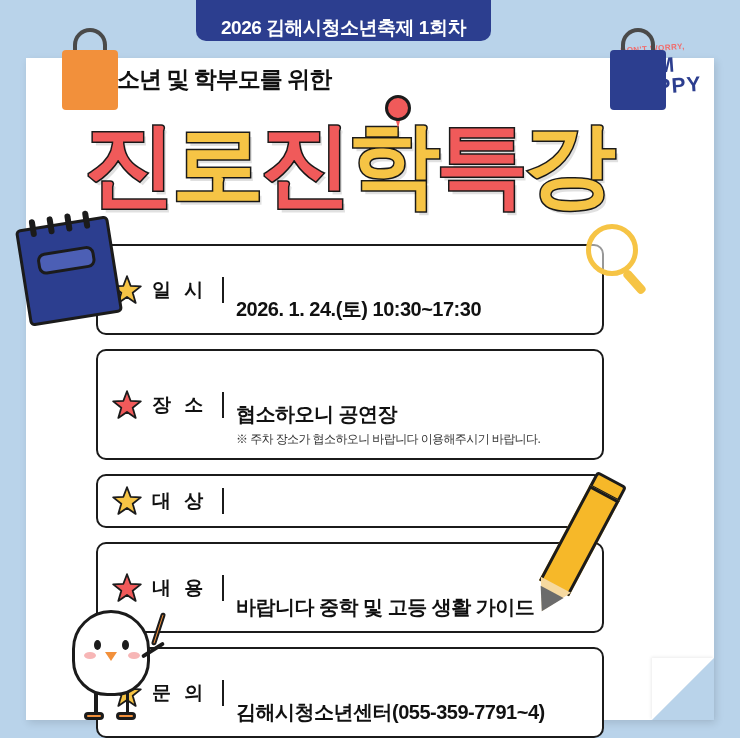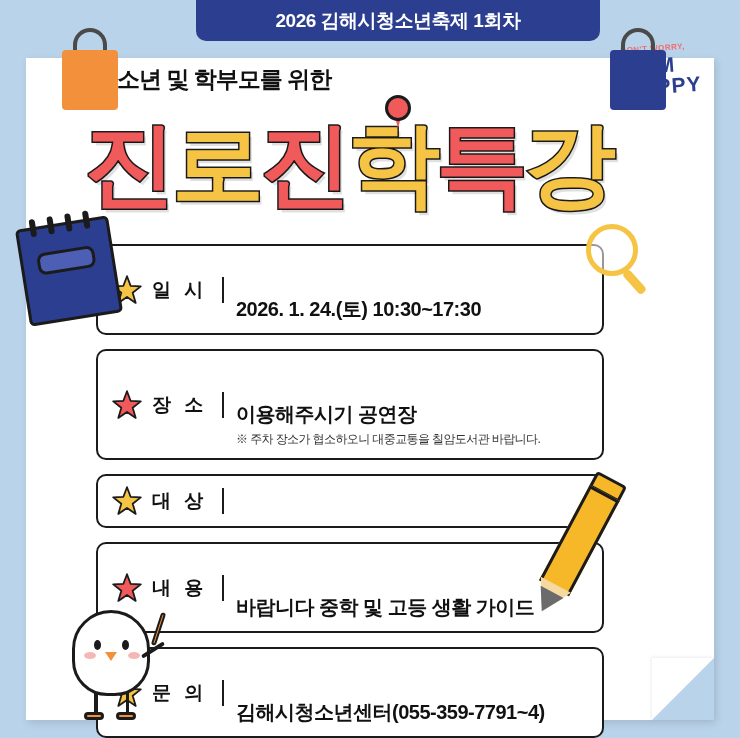--- a/index.html
+++ b/index.html
@@ -13,26 +13,26 @@
     background: #b9d3ea;
     font-family: "Liberation Sans", sans-serif;
     position: relative;
   }
 
   
   .top-banner {
     position: absolute;
     left: 196px;
     top: 0;
-    width: 404px;
+    width: 295px;
     height: 41px;
     background: #2c3e8f;
     border-radius: 0 0 10px 10px;
     display: flex;
-    align-items: center;
+    align-items: flex-end;
     justify-content: center;
     z-index: 20;
   }
   .top-banner span {
     color: #ffffff;
     font-size: 19px;
     font-weight: bold;
     letter-spacing: -0.5px;
   }
 
@@ -512,22 +512,22 @@
 
   <div class="info-row">
     <span class="star">
       <svg class="star-shape" viewBox="0 0 100 100" width="30" height="30" aria-hidden="true">
         <polygon points="50,4 62,36 96,38 69,59 79,93 50,73 21,93 31,59 4,38 38,36" fill="#f05a5a" stroke="#1b1b1b" stroke-width="6" stroke-linejoin="round"></polygon>
       </svg>
     </span>
     <span class="label">장   소</span>
     <span class="divider"></span>
     <span class="value-wrap">
-      <span class="value">이용해주시기 공연장</span>
-      <span class="note">※ 주차 장소가 협소하오니 대중교통을 칠암도서관 바랍니다.</span>
+      <span class="value">협소하오니 공연장</span>
+      <span class="note">※ 주차 장소가 협소하오니 바랍니다 이용해주시기 바랍니다.</span>
     </span>
   </div>
 
   <div class="info-row">
     <span class="star">
       <svg class="star-shape" viewBox="0 0 100 100" width="30" height="30" aria-hidden="true">
         <polygon points="50,4 62,36 96,38 69,59 79,93 50,73 21,93 31,59 4,38 38,36" fill="#f6c445" stroke="#1b1b1b" stroke-width="6" stroke-linejoin="round"></polygon>
       </svg>
     </span>
     <span class="label">대   상</span>

